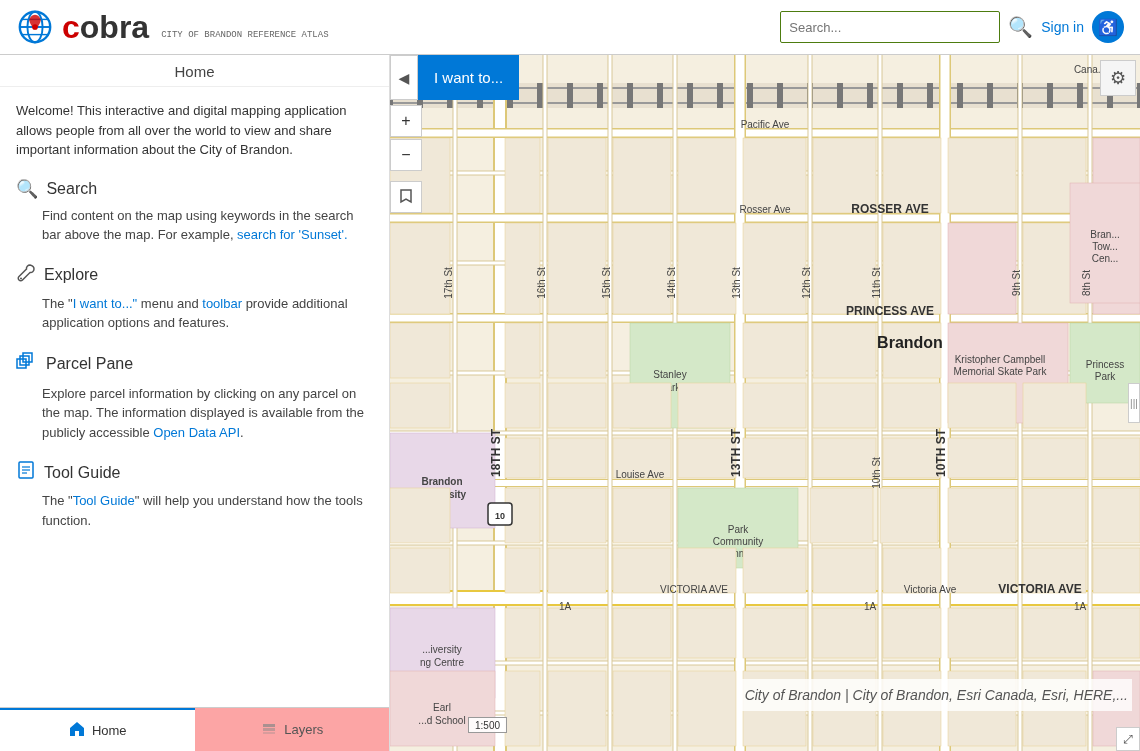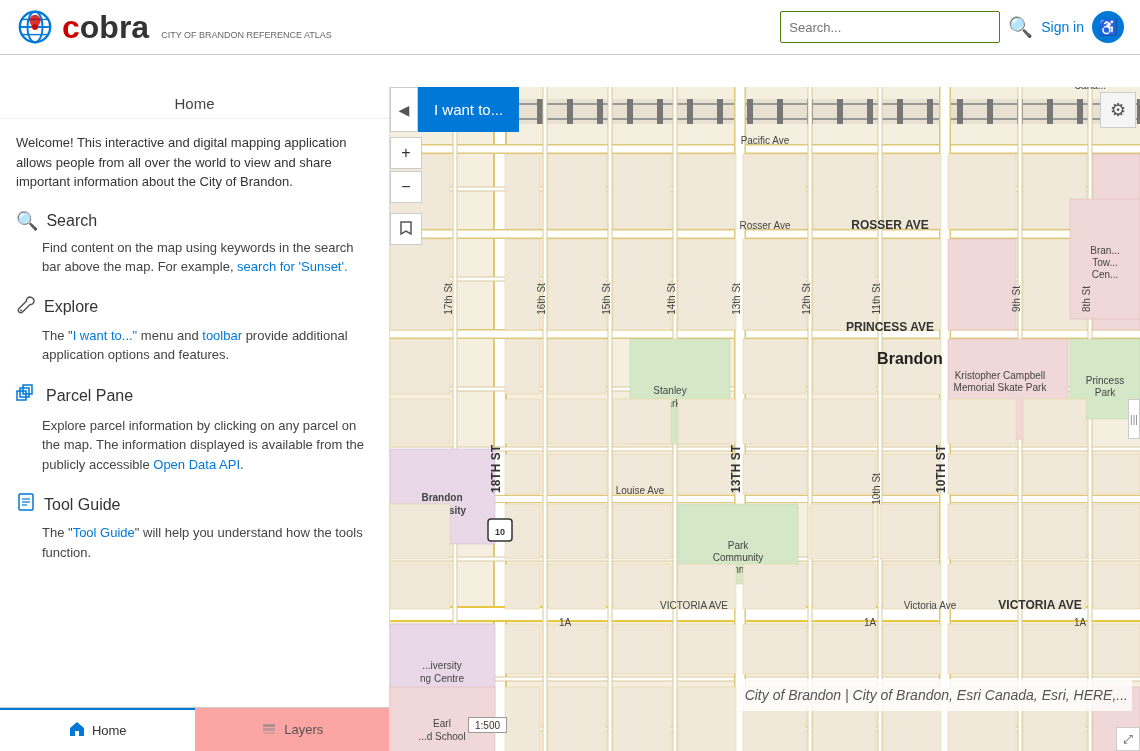--- a/index.html
+++ b/index.html
@@ -25,20 +25,21 @@
       height: 38px;
     }
     #tagline {
       font-size: 9px;
       color: #666;
       text-transform: uppercase;
       margin-left: 4px;
       margin-top: 8px;
       align-self: flex-end;
       margin-bottom: 6px;
+      font-family: Liberation Mono, monospace;
     }
     #search-area {
       margin-left: auto;
       display: flex;
       align-items: center;
       gap: 8px;
     }
     #search-box {
       width: 220px;
       height: 32px;
@@ -76,21 +77,20 @@
       justify-content: center;
       color: #fff;
       font-size: 16px;
     }
 
     
     #main {
       display: flex;
       flex: 1;
       overflow: hidden;
-      margin-top: 32px;
     }
 
     
     #sidebar {
       width: 390px;
       flex-shrink: 0;
       display: flex;
       flex-direction: column;
       background: #fff;
       border-right: 1px solid #ddd;

